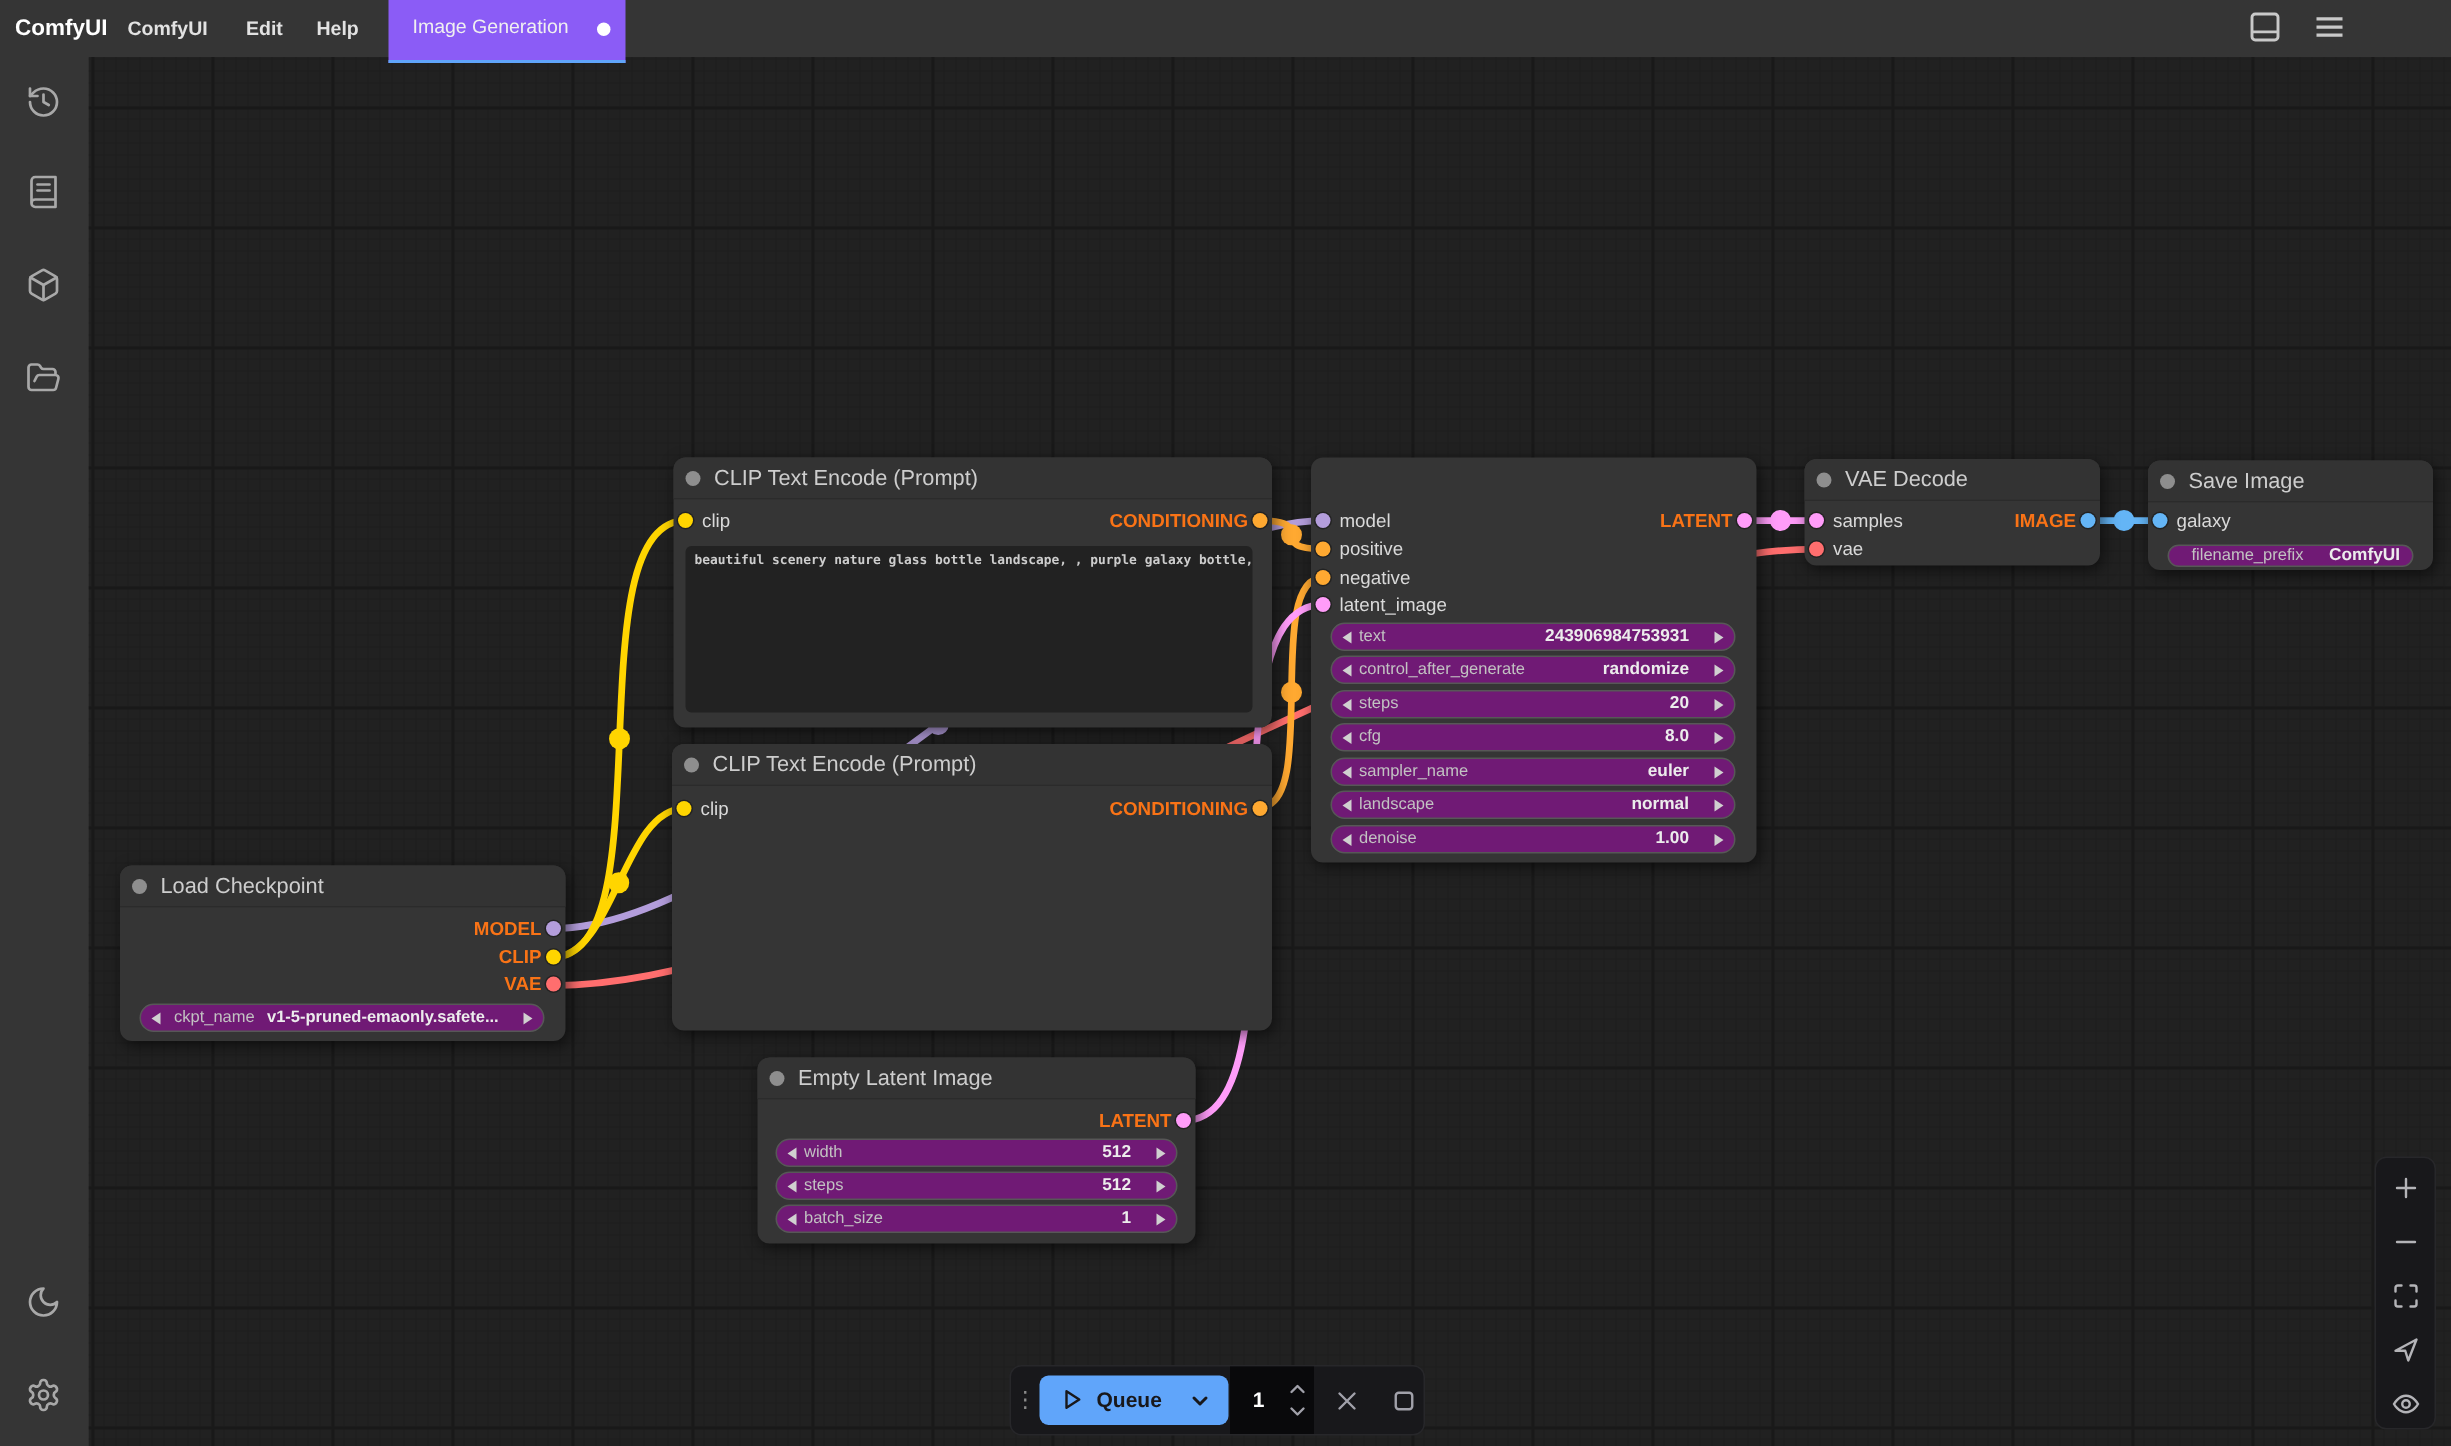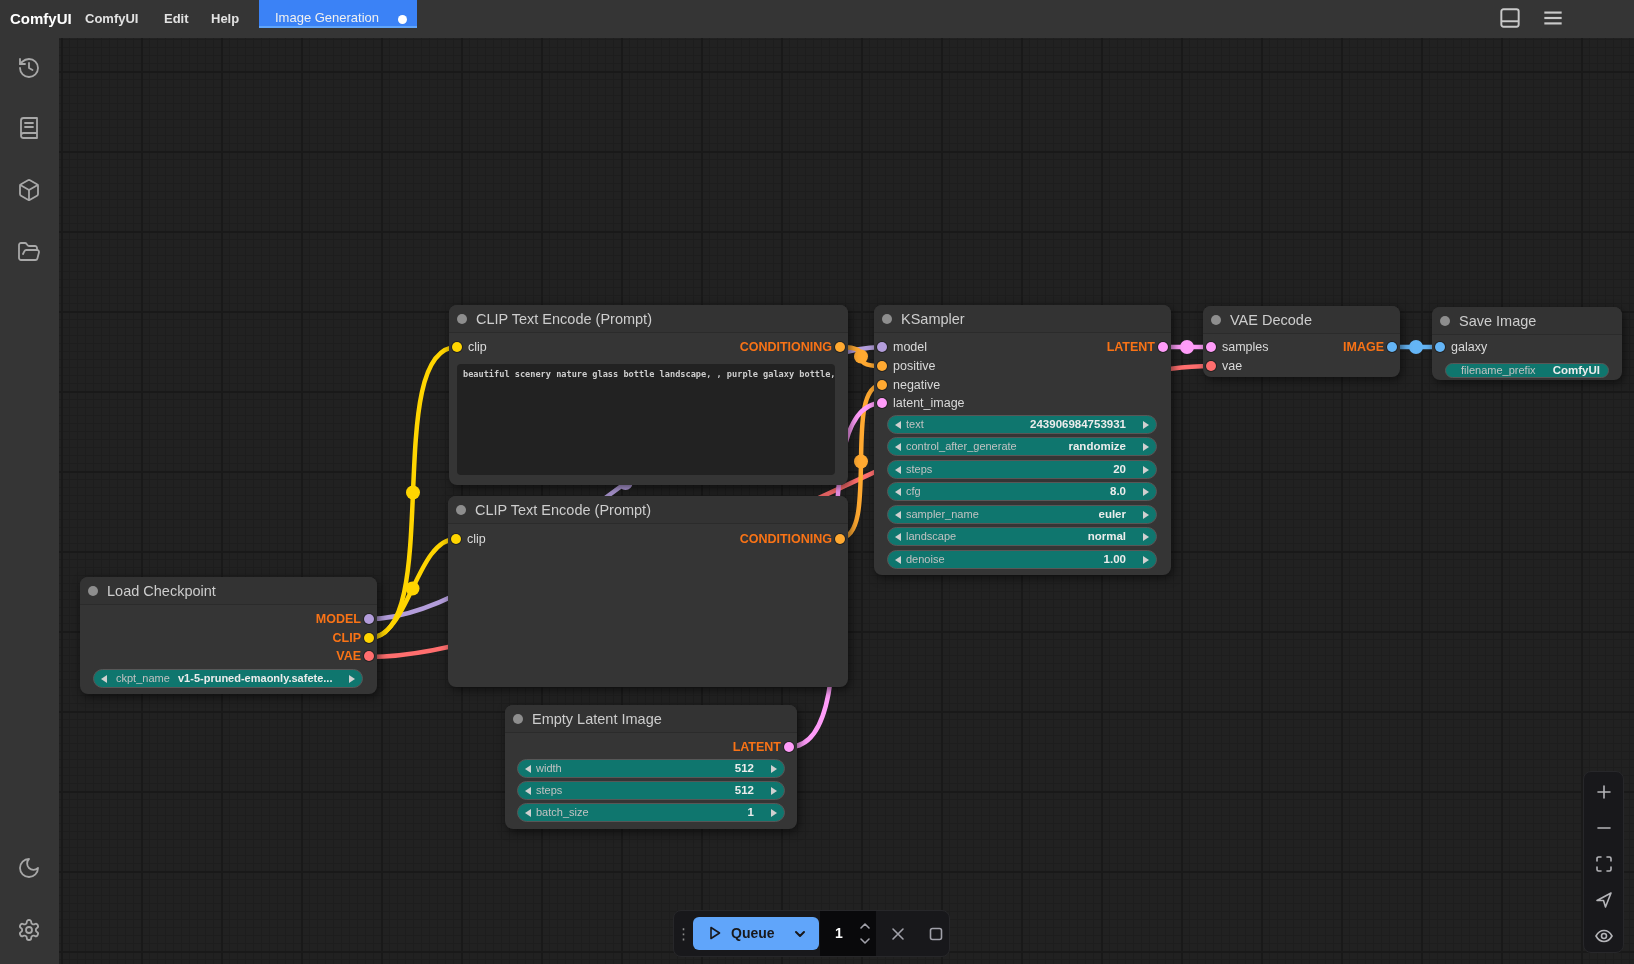--- a/index.html
+++ b/index.html
@@ -3,21 +3,21 @@
 <meta charset="utf-8">
 <style>
 * { margin:0; padding:0; box-sizing:border-box; }
 html,body { width:1634px; height:964px; overflow:hidden; }
 body { background:#353535; font-family:"Liberation Sans",sans-serif; position:relative; }
 
 
 #topbar { position:absolute; left:0; top:0; width:1634px; height:38px; background:#353535; z-index:50; }
 .logo { position:absolute; left:10px; top:0; line-height:38px; font-size:15px; font-weight:bold; color:#ffffff; }
 .menu { position:absolute; top:0; line-height:38px; font-size:13px; font-weight:600; color:#e2e2e2; }
-.tab { position:absolute; left:259px; top:0; width:158px; height:28px; background:#3b82f6;padding-left:37px; }
+.tab { position:absolute; left:259px; top:0; width:158px; height:42px; background:#8b5cf6;padding-left:37px; }
 .tab-label { position:absolute; left:16px; top:0; line-height:36px; font-size:13px; color:#f0f0f0; white-space:nowrap; }
 .tab-dot { position:absolute; left:139px; top:14.5px; width:9px; height:9px; border-radius:50%; background:#ffffff; }
 .tab-underline { position:absolute; left:0; bottom:0; width:158px; height:2px; background:#60a5fa; }
 .tb-icon { position:absolute; top:5px; width:26px; height:26px; color:#c9c9c9; }
 .tb-icon svg { width:100%; height:100%; }
 
 
 #sidebar { position:absolute; left:0; top:38px; width:59px; height:926px; background:#353535; z-index:50; }
 .sb-icon { position:absolute; left:17px; width:24px; height:24px; color:#a8a8a8; }
 .sb-icon svg { width:100%; height:100%; }
@@ -39,21 +39,21 @@
 .node { position:absolute; background:#353535; border-radius:8px; box-shadow:2px 3px 10px rgba(0,0,0,.55); z-index:2; }
 .nhead { position:absolute; left:0; top:0; right:0; height:28px; background:#333333; border-radius:8px 8px 0 0; border-bottom:1px solid #2b2b2b; }
 .ndot { position:absolute; left:8px; top:9px; width:10px; height:10px; border-radius:50%; background:#8e8e8e; }
 .ntitle { position:absolute; left:27px; top:0; line-height:28px; font-size:14.5px; color:#cdcdcd; white-space:nowrap; }
 .prow { position:absolute; left:0; right:0; height:18px; line-height:18px; font-size:12.5px; white-space:nowrap; }
 .plab-in { position:absolute; left:19px; color:#d9d9d9; }
 .plab-out { position:absolute; right:16px; color:#f97316; font-weight:bold; }
 .pin { position:absolute; top:4px; width:10px; height:10px; border-radius:50%; box-shadow:0 0 0 1px rgba(0,0,0,.35); }
 .pin.in { left:3px; }
 .pin.out { right:3px; }
-.widget { position:absolute; background:#0f766e; border:1px solid #575757; border-radius:10px; font-size:12px; }
+.widget { position:absolute; background:#701a75; border:1px solid #575757; border-radius:10px; font-size:12px; }
 .wlabel { position:absolute; left:18px; top:0; line-height:17px; color:#c2c2c2; font-size:11px; }
 .wvalue { position:absolute; right:30px; top:0; line-height:17px; color:#ececec; font-weight:bold; font-size:11.5px; }
 .arr-l { position:absolute; left:7px; top:4.5px; width:0; height:0; border-top:4px solid transparent; border-bottom:4px solid transparent; border-right:6px solid #d0d0d0; }
 .arr-r { position:absolute; right:7px; top:4.5px; width:0; height:0; border-top:4px solid transparent; border-bottom:4px solid transparent; border-left:6px solid #d0d0d0; }
 .ta { position:absolute; background:#222222; border-radius:4px; font-family:"DejaVu Sans Mono",monospace; font-size:8.6px; font-weight:bold; color:#cdcdcd; padding:5px 6px; line-height:11px; white-space:nowrap; overflow:hidden; }
 
 
 #queuebar { position:absolute; left:673px; top:910px; width:277px; height:47px; background:#18181b; border:1px solid #27272a; border-radius:8px; z-index:10; }
 .qhandle { position:absolute; left:2px; top:0; width:14px; height:45px; color:#8a8a8a; font-size:15px; line-height:45px; text-align:center; letter-spacing:0; }
 .qbtn { position:absolute; left:19px; top:6px; width:126px; height:33px; background:#60a5fa; border-radius:6px; }
@@ -172,24 +172,20 @@
   </div>
   <div class="widget" style="left:12px;top:98px;width:268px;height:19px">
     <span class="arr-l"></span>
     <span class="wlabel">batch_size</span>
     <span class="wvalue">1</span>
     <span class="arr-r"></span>
   </div>
 </div>
 
 <div class="node" style="left:874px;top:305px;width:297px;height:270px">
-  <div class="nhead">
-    <span class="ndot"></span>
-    <span class="ntitle">KSampler</span>
-  </div>
   <div class="prow" style="top:33px">
     <span class="pin in" style="background:#b39ddb"></span>
     <span class="plab-in">model</span>
     <span class="plab-out">LATENT</span>
     <span class="pin out" style="background:#ff9cf9"></span>
   </div>
   <div class="prow" style="top:52px">
     <span class="pin in" style="background:#ffa931"></span>
     <span class="plab-in">positive</span>
   </div>

